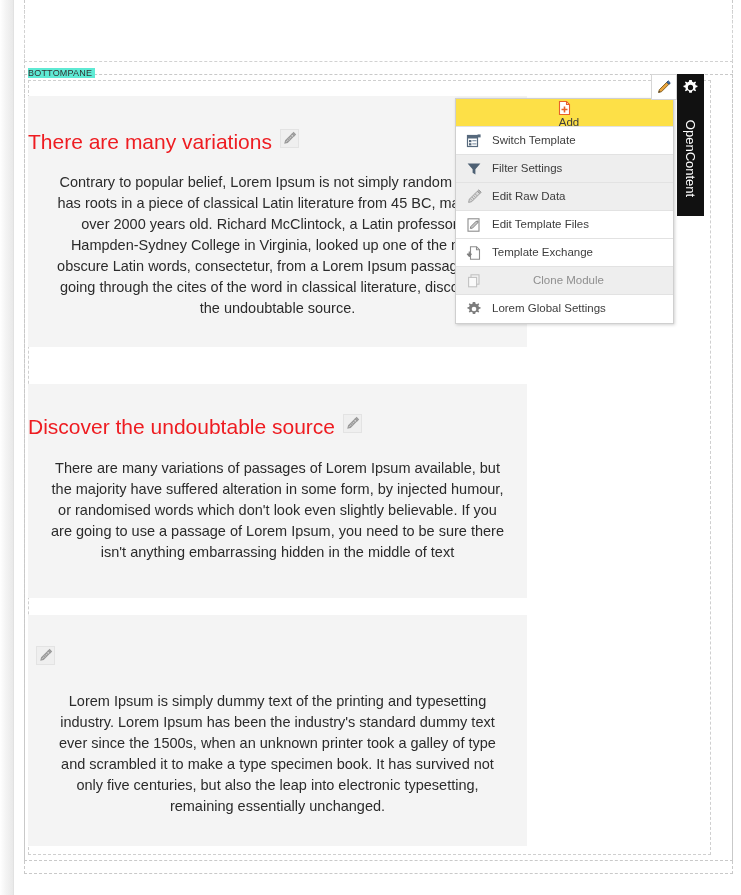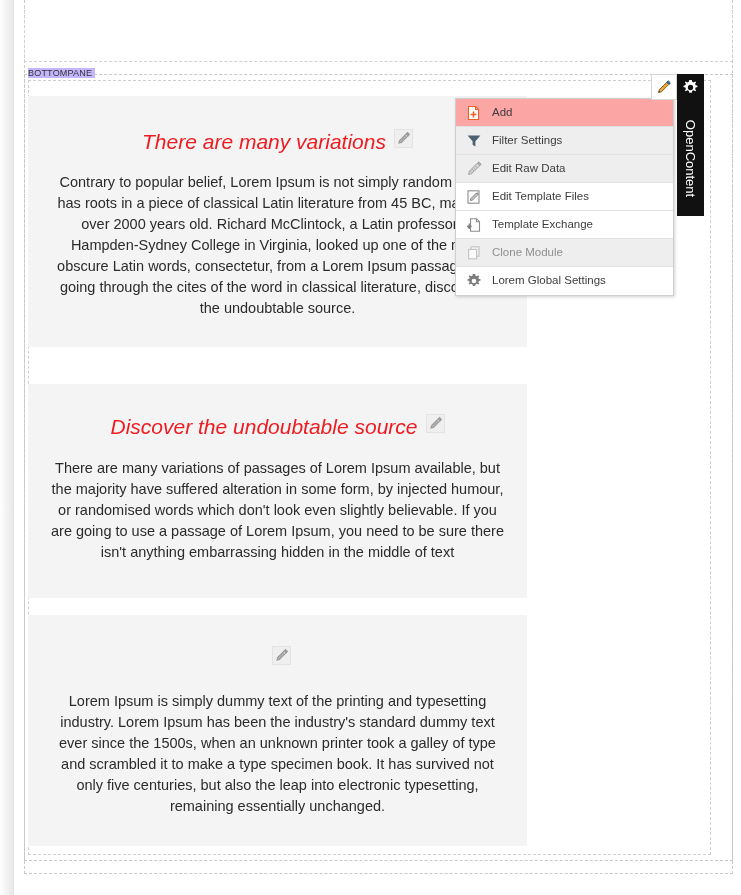--- a/index.html
+++ b/index.html
@@ -45,21 +45,21 @@
     box-sizing: border-box;
   }
 
   
   .pane-label {
     position: absolute;
     left: 28px; top: 68px;
     font-size: 9px;
     letter-spacing: 0.2px;
     color: #333333;
-    background: #c4b5fd;
+    background: #5eead4;
     padding: 0 3px 0 0;
     z-index: 6;
     font-family: "Liberation Sans", sans-serif;
   }
 
   
   .bottom-pane {
     position: absolute;
     left: 24px; top: 74px;
     width: 709px; height: 787px;
@@ -141,22 +141,22 @@
     align-items: center;
     height: 28px;
     padding-left: 9px;
     border-bottom: 1px solid #e2e2e2;
     font-size: 11.5px;
     color: #3d3d3d;
     box-sizing: border-box;
   }
   .menu-item:last-child { border-bottom: none; }
   .menu-item.alt { background: #eeeeee; }
-  .menu-item.hover { background: #fca5a5; }
-  .menu-item.disabled { color: #8f8f8f; }
+  .menu-item.hover { background: #fde047; flex-direction: column; }
+  .menu-item.disabled { color: #8f8f8f; gap: 41px; }
   .mi-icon {
     width: 18px; height: 18px;
     margin-right: 9px;
     flex: 0 0 18px;
     display: flex;
     align-items: center;
     justify-content: center;
   }
   .mi-label { line-height: 1; }
 
@@ -166,28 +166,26 @@
     left: 28px;
     width: 499px;
     background: #f4f4f4;
     box-sizing: border-box;
   }
   #block-0 { top: 96px;  height: 251px; }
   #block-1 { top: 384px; height: 214px; }
   #block-2 { top: 615px; height: 231px; }
 
   .block-title {
-    text-align: center;
     color: #ee1c21;
     font-size: 21px;
     font-weight: normal;
     margin: 0;
     padding-top: 33px;
     line-height: 1.2;
-    font-style: italic;
   }
   #block-1 .block-title { padding-top: 30px; }
   #block-2 .block-title { padding-top: 31px; }
 
   .title-pencil {
     display: inline-block;
     vertical-align: 2px;
     margin-left: 8px;
     width: 19px; height: 19px;
     background: #efefef;
@@ -294,20 +292,34 @@
       <svg width="16" height="16" viewBox="0 0 16 16">
         <path d="M2.5 1.5 h7 l3 3 v10 h-10 z" fill="#ffffff" stroke="#e8622a" stroke-width="1.1"></path>
         <path d="M9.5 1.5 v3 h3" fill="none" stroke="#e8622a" stroke-width="1.1"></path>
         <path d="M7.5 6.5 v6 M4.5 9.5 h6" stroke="#e8622a" stroke-width="1.6"></path>
       </svg>
     </span>
     <span class="mi-label">Add</span>
   </div>
 
 
+  <div class="menu-item">
+    <span class="mi-icon">
+      <svg width="16" height="16" viewBox="0 0 16 16">
+        <rect x="1.5" y="2.5" width="10" height="11" fill="#ffffff" stroke="#56697c" stroke-width="1.2"></rect>
+        <rect x="1.5" y="2.5" width="10" height="3" fill="#56697c"></rect>
+        <rect x="3" y="7" width="2.4" height="2.2" fill="#56697c"></rect>
+        <rect x="3" y="10.2" width="2.4" height="2.2" fill="#56697c"></rect>
+        <rect x="6.3" y="7" width="4.2" height="1.3" fill="#8fa0b0"></rect>
+        <rect x="6.3" y="10.2" width="4.2" height="1.3" fill="#8fa0b0"></rect>
+        <rect x="11.6" y="1.4" width="3" height="3" fill="#56697c"></rect>
+      </svg>
+    </span>
+    <span class="mi-label">Switch Template</span>
+  </div>
 
   <div class="menu-item alt">
     <span class="mi-icon">
       <svg width="16" height="16" viewBox="0 0 16 16">
         <path d="M1.6 2.6 h12.8 l-5 5.6 v5.4 l-2.8-1.8 v-3.6 z" fill="#4e6174"></path>
       </svg>
     </span>
     <span class="mi-label">Filter Settings</span>
   </div>
 

